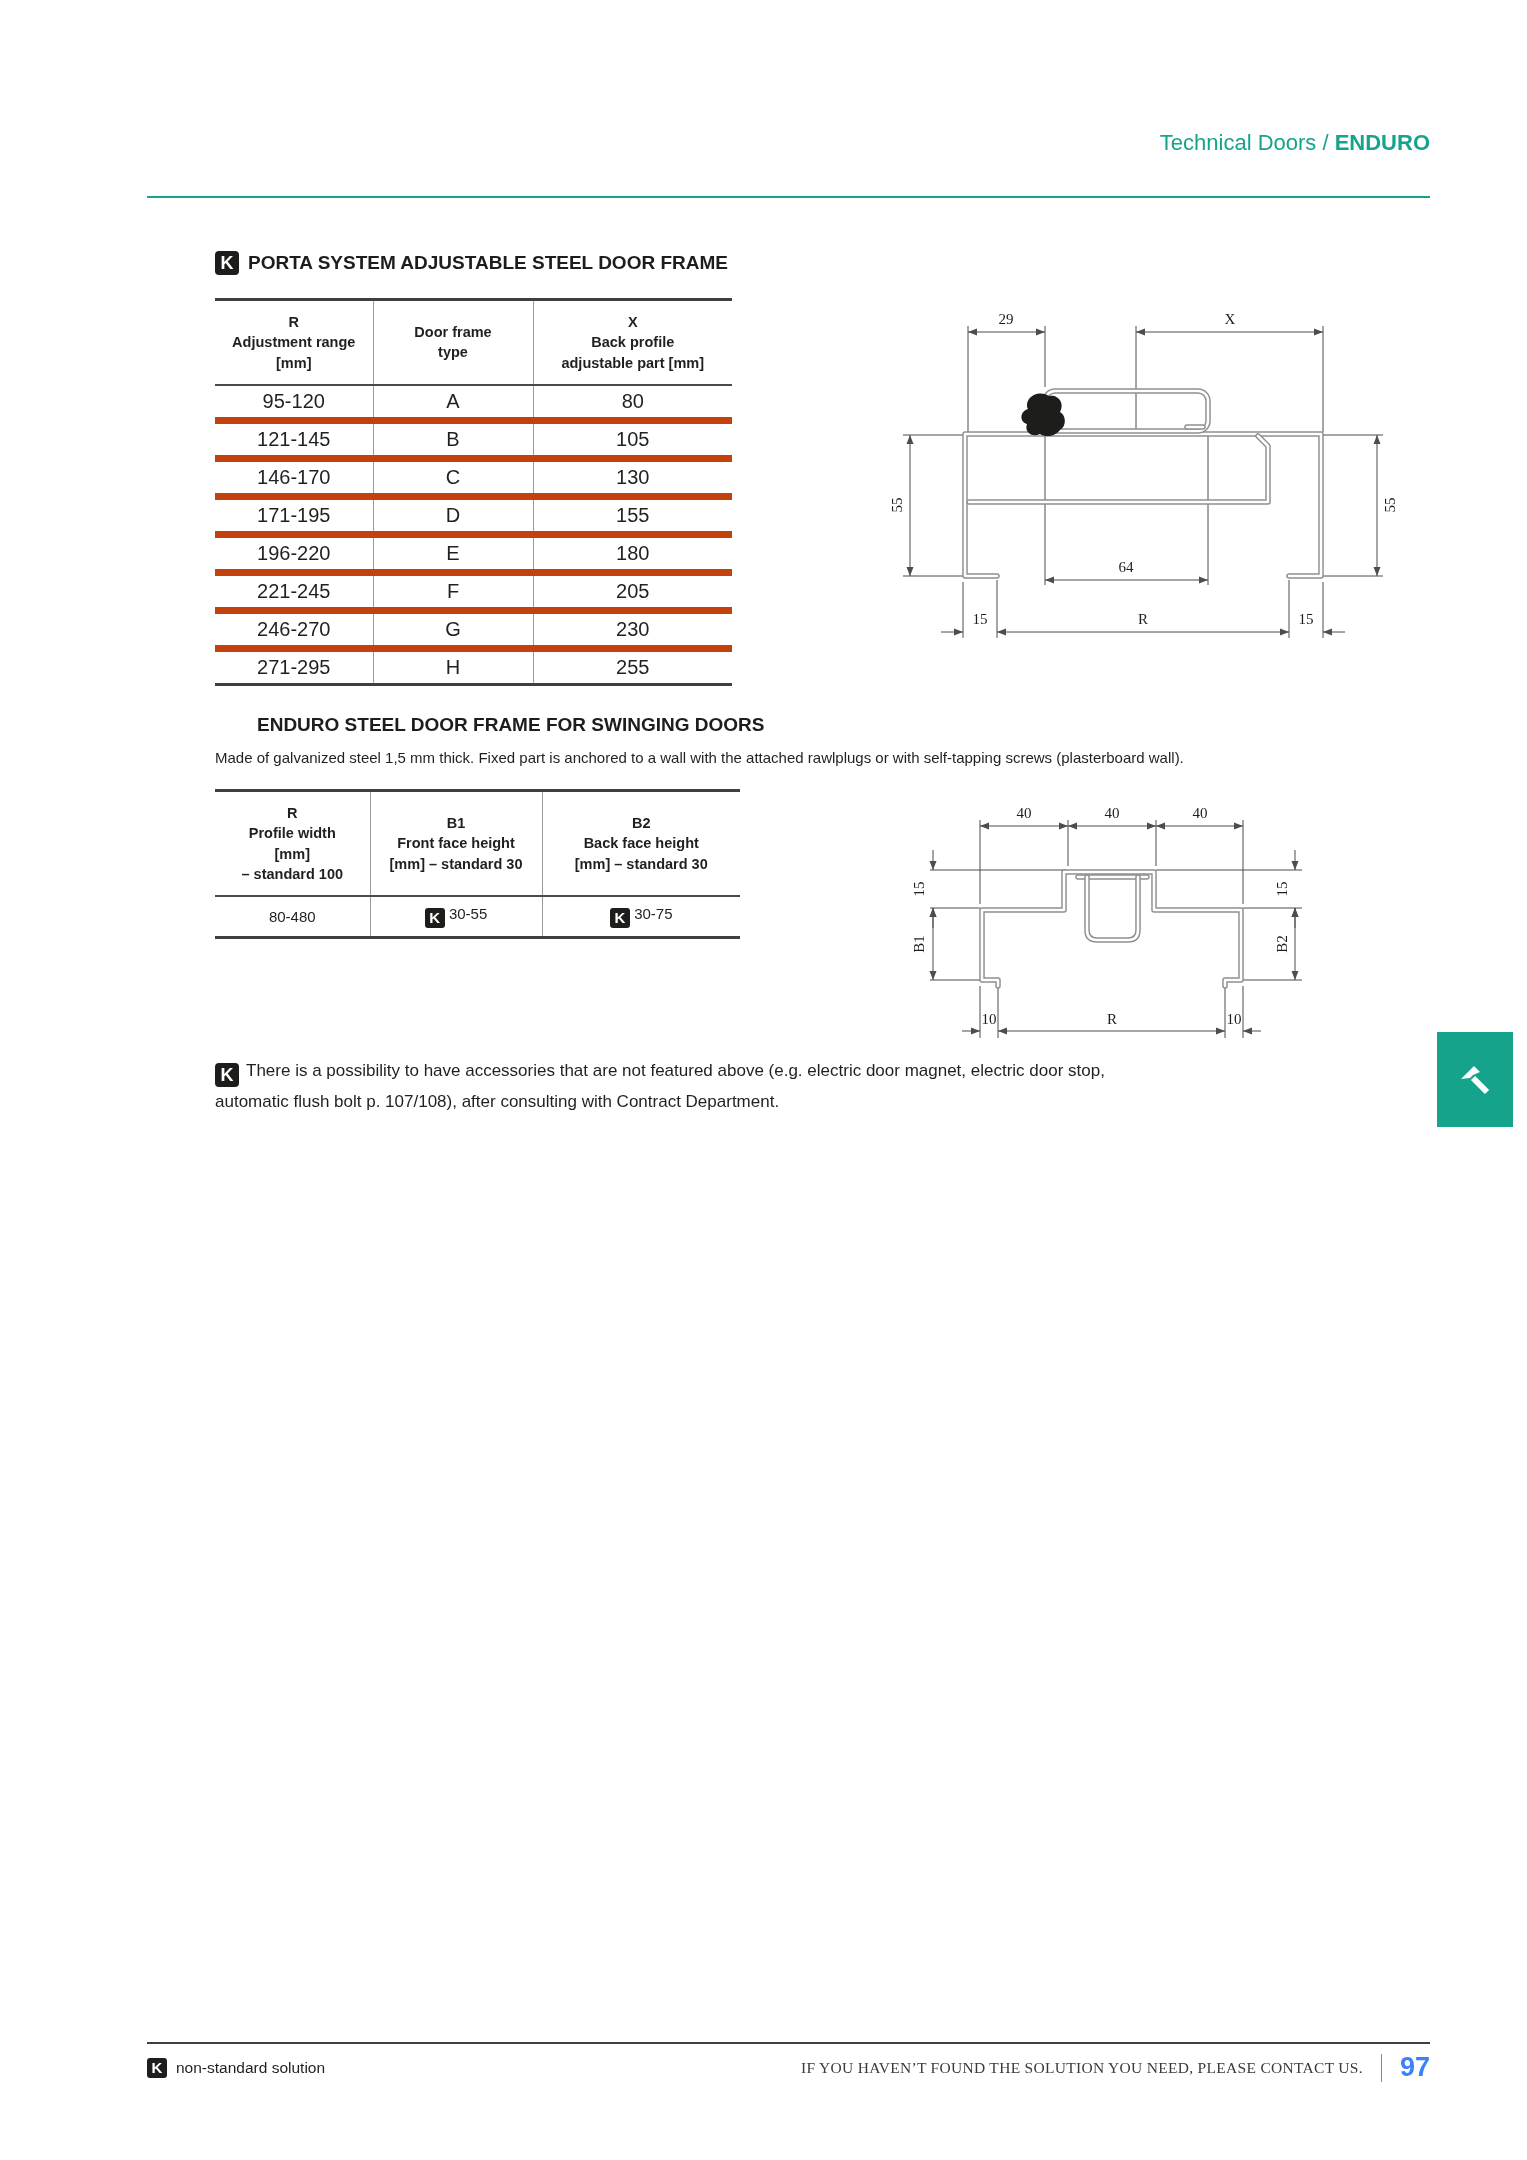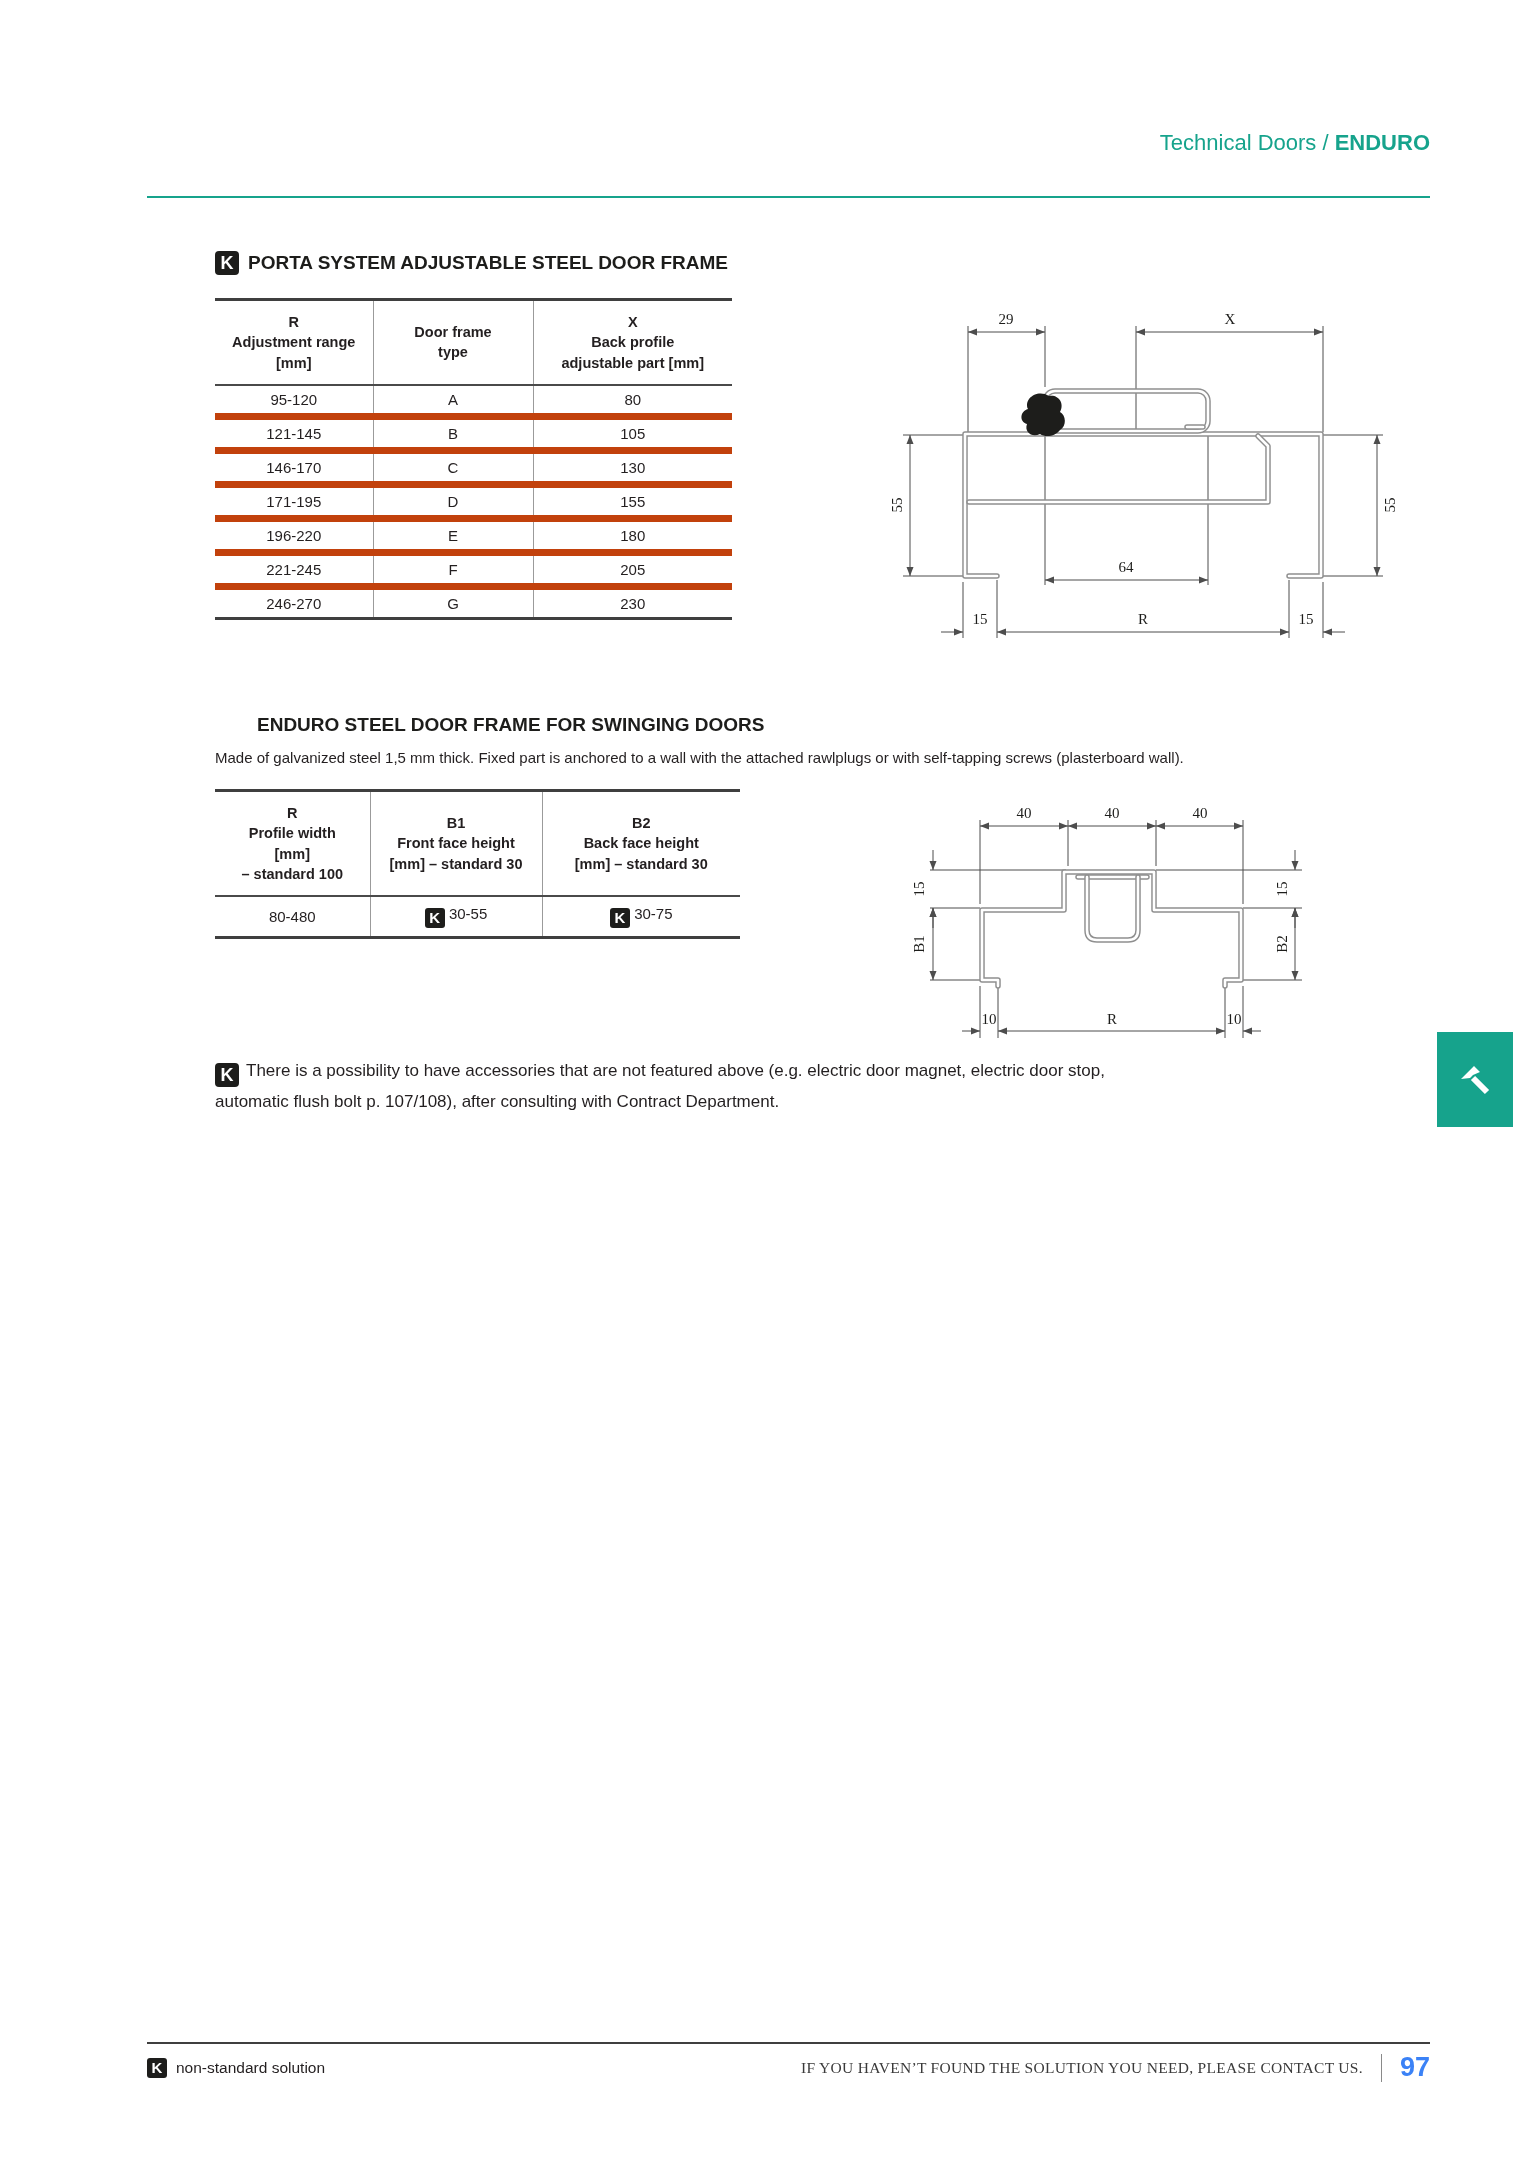--- a/index.html
+++ b/index.html
@@ -28,21 +28,21 @@
   .body-text { position:absolute; left:215px; top:746px; width:1230px; font-size:15px; line-height:24px; }
 
   
   table.spec { position:absolute; left:215px; border-collapse:collapse; table-layout:fixed;
                border-top:3px solid #3f3f3f; border-bottom:3px solid #3f3f3f; }
   table.t1 { top:298px; width:517px; }
   table.t2 { top:789px; width:525px; }
   table.spec th, table.spec td { border-left:1px solid #9b9b9b; text-align:center; vertical-align:middle; }
   table.spec th:first-child, table.spec td:first-child { border-left:none; }
   table.spec thead th { font-size:14.5px; font-weight:bold; line-height:1.4; padding:11px 4px; border-bottom:2px solid #4a4a4a; }
-  table.t1 tbody td { font-size:15px; padding:4px 2px; height:19px;margin-top:12px; }
+  table.t1 tbody td { font-size:20px; padding:4px 2px; height:19px;margin-top:12px; }
   table.t1 tbody tr + tr td { border-top:7px solid #c2410c; }
   table.t2 tbody td { font-size:15px; padding:8px 2px; height:22px; }
 
   
   .drawing { position:absolute; }
   .d1 { left:883px; top:294px; }
   .d2 { left:890px; top:798px; }
   .m1 { stroke:#8f8f8f; stroke-width:5.5; fill:none; stroke-linejoin:round; stroke-linecap:round; }
   .m2 { stroke:#ffffff; stroke-width:2.6; fill:none; stroke-linejoin:round; stroke-linecap:round; }
   .dim { stroke:#4d4d4d; stroke-width:1; fill:none; }
@@ -131,20 +131,25 @@
         </tr>
       <tr>
           <td>221-245</td>
           <td>F</td>
           <td>205</td>
         </tr>
       <tr>
           <td>246-270</td>
           <td>G</td>
           <td>230</td>
+        </tr>
+      <tr>
+          <td>271-295</td>
+          <td>H</td>
+          <td>255</td>
         </tr>
     </tbody>
   </table>
 
   <svg class="drawing d1" width="520" height="356" viewBox="0 0 520 356">
     <defs>
       <marker id="arr1" markerWidth="10" markerHeight="8" refX="9.5" refY="4" orient="auto-start-reverse">
         <path d="M0.5,0.5 L9.5,4 L0.5,7.5 Z" fill="#4d4d4d"></path>
       </marker>
     </defs>

